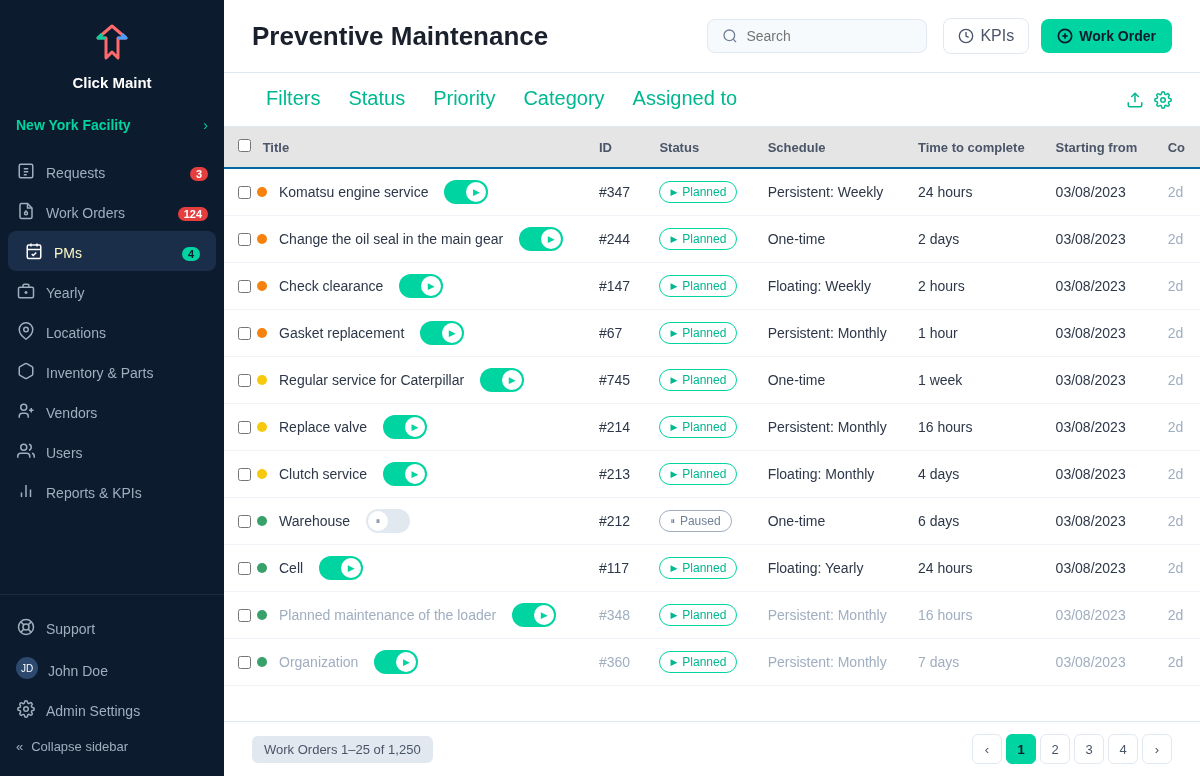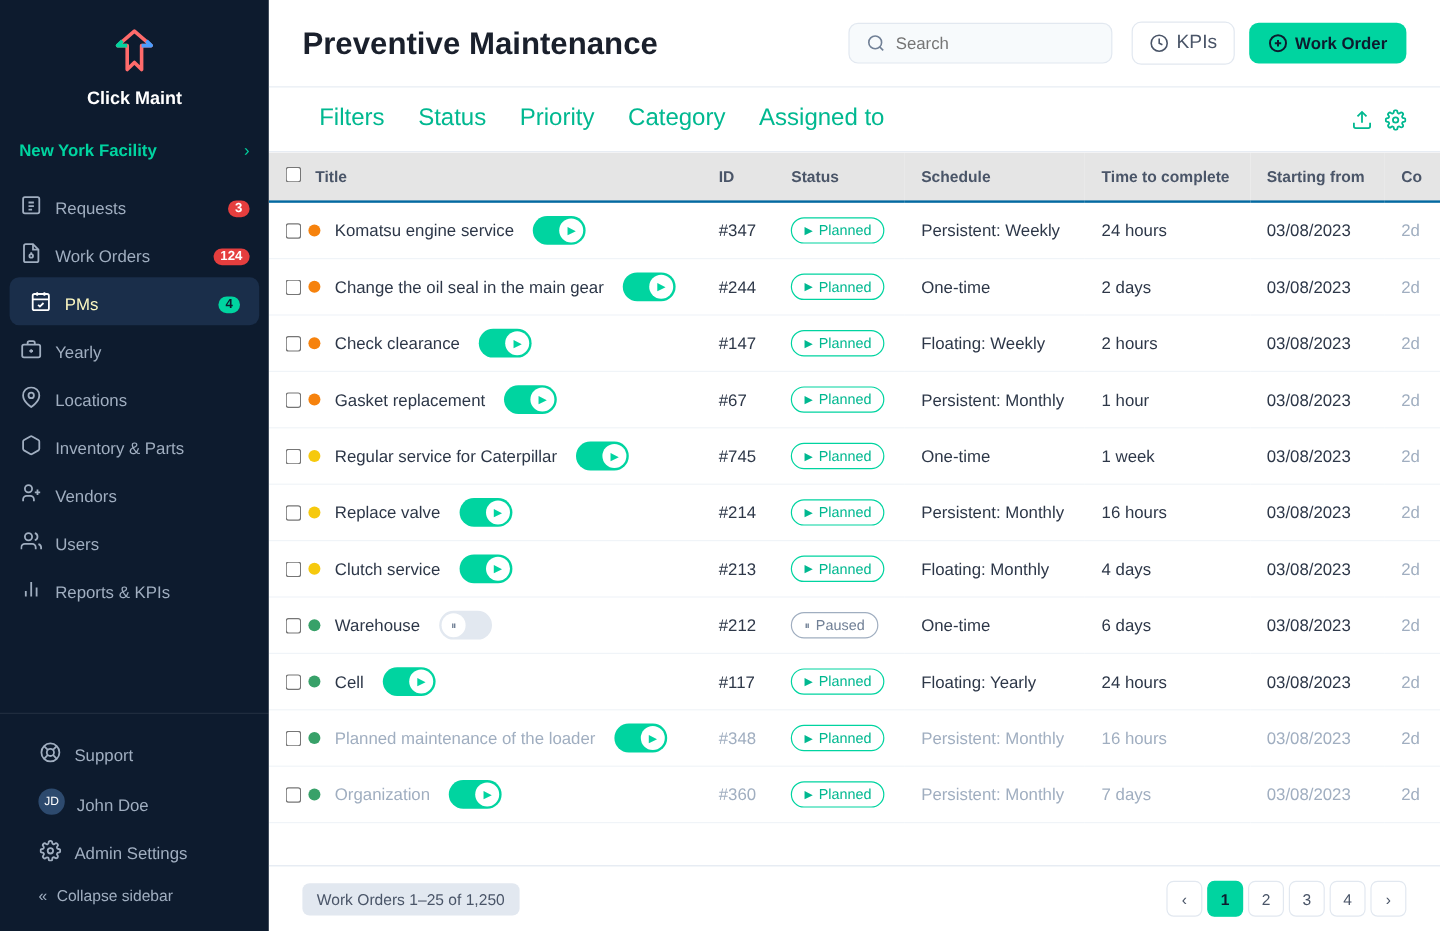--- a/index.html
+++ b/index.html
@@ -38,21 +38,21 @@
     .nav-item .badge {
       background: #e53e3e; color: #fff; font-size: 11px; font-weight: 700;
       border-radius: 10px; padding: 1px 6px; margin-left: auto;
     }
     .nav-item .badge-teal {
       background: #00d4a0; color: #0d1b2e; font-size: 11px; font-weight: 700;
       border-radius: 10px; padding: 1px 6px; margin-left: auto;
     }
     .nav-icon { width: 20px; height: 20px; display: flex; align-items: center; justify-content: center; flex-shrink: 0; }
 
-    .sidebar-bottom { padding: 12px 16px; border-top: 1px solid rgba(255,255,255,0.08); }
+    .sidebar-bottom { padding: 12px 0; border-top: 1px solid rgba(255,255,255,0.08); }
     .collapse-btn {
       display: flex; align-items: center; gap: 8px; padding: 10px 16px;
       color: #a0aec0; font-size: 13px; cursor: pointer;
     }
 
     
     .main { flex: 1; display: flex; flex-direction: column; overflow: hidden; }
 
     .header {
       background: #fff; padding: 18px 28px; border-bottom: 1px solid #e2e8f0;

